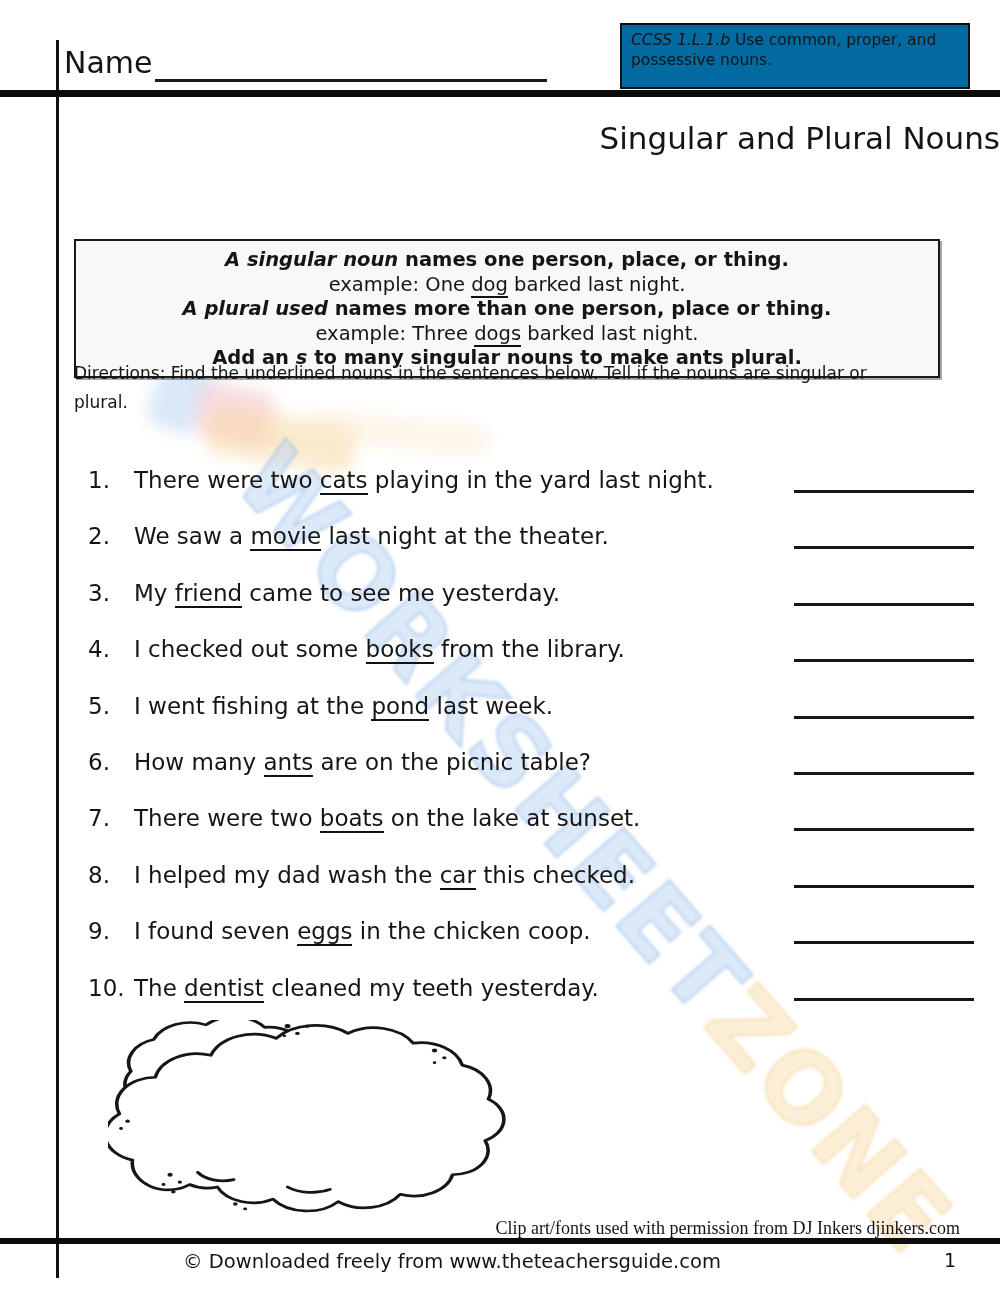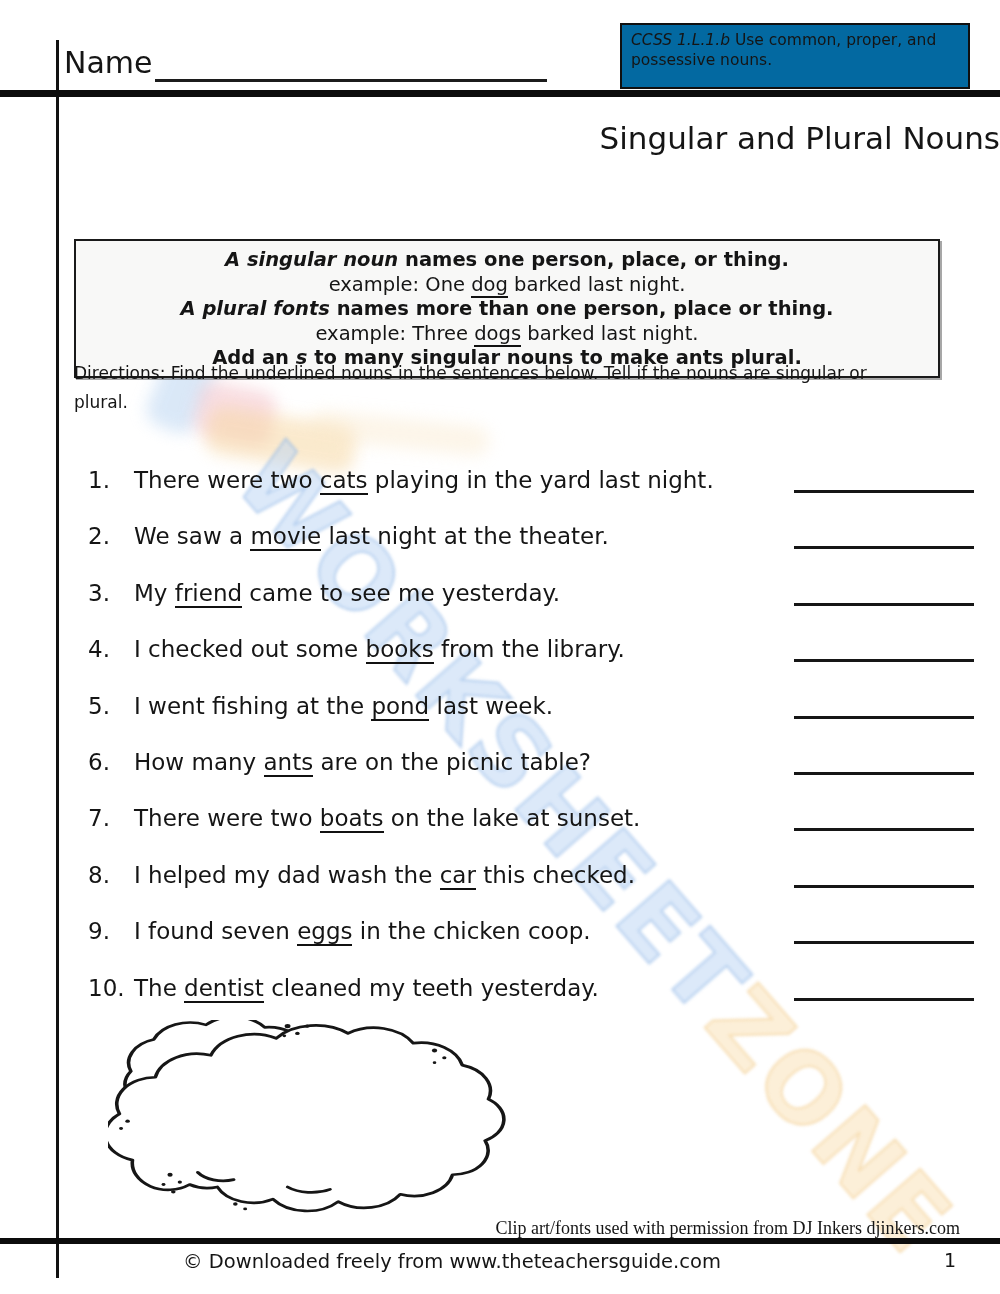--- a/index.html
+++ b/index.html
@@ -93,21 +93,21 @@
 
     <div class="ccss-box"><span class="ccss-code">CCSS 1.L.1.b</span><span> Use common, proper, and possessive nouns.</span></div>
 
     <div class="top-rule"></div>
 
     <div class="page-title">Singular and Plural Nouns</div>
 
     <div class="def-box">
       <div class="b"><span class="bi">A singular noun</span><span> names one person, place, or thing.</span></div>
       <div><span>example: One </span><span class="u">dog</span><span> barked last night.</span></div>
-      <div class="b"><span class="bi">A plural fonts</span><span> names more than one person, place or thing.</span></div>
+      <div class="b"><span class="bi">A plural used</span><span> names more than one person, place or thing.</span></div>
       <div><span>example: Three </span><span class="u">dogs</span><span> barked last night.</span></div>
       <div class="b"><span>Add an </span><span class="bi">s</span><span> to many singular nouns to make ants plural.</span></div>
     </div>
 
     <div class="directions">Directions: Find the underlined nouns in the sentences below.  Tell if the nouns are singular or plural.</div>
 
     <div class="exercises">
       <div class="ex-row"><span class="ex-num">1.</span><span><span>There were two </span><span class="u">cats</span><span> playing in the yard last night.</span></span><span class="answer-blank"></span></div>
       <div class="ex-row"><span class="ex-num">2.</span><span><span>We saw a </span><span class="u">movie</span><span> last night at the theater.</span></span><span class="answer-blank"></span></div>
       <div class="ex-row"><span class="ex-num">3.</span><span><span>My </span><span class="u">friend</span><span> came to see me yesterday.</span></span><span class="answer-blank"></span></div>

